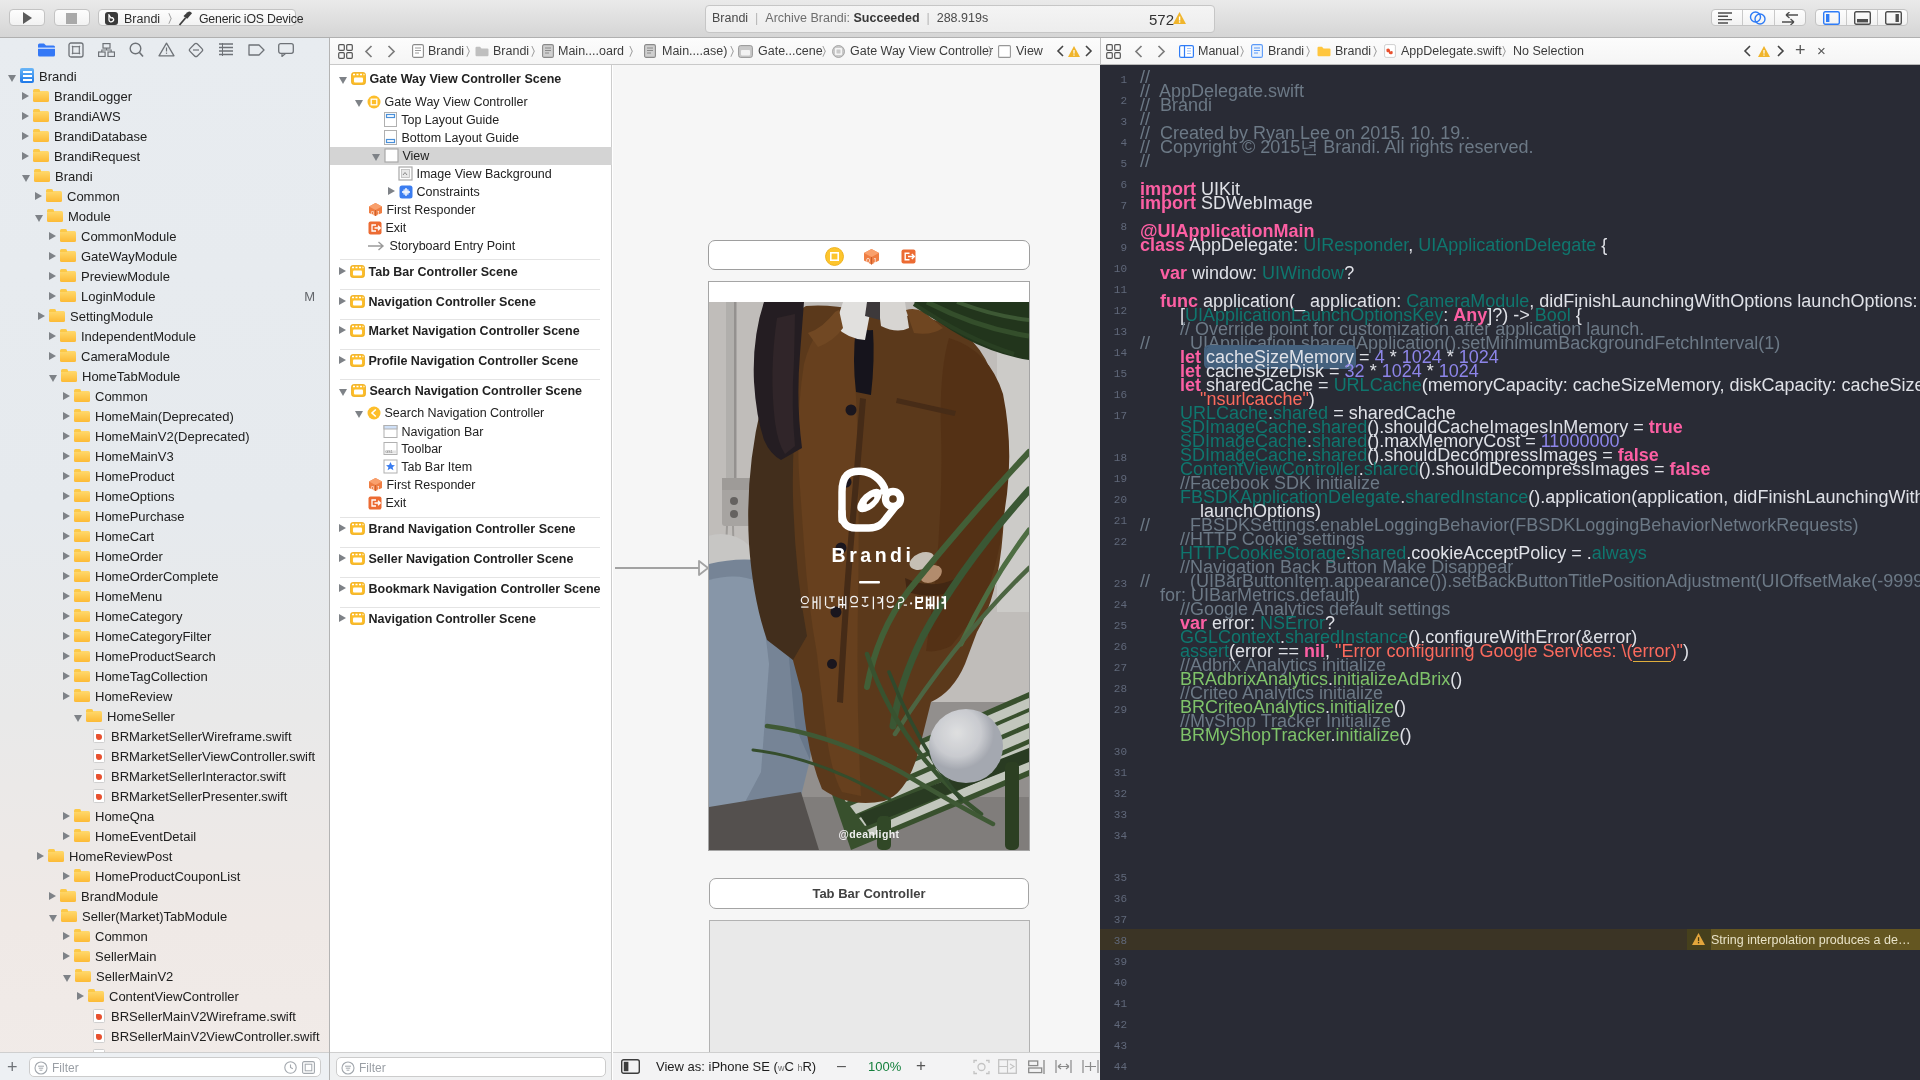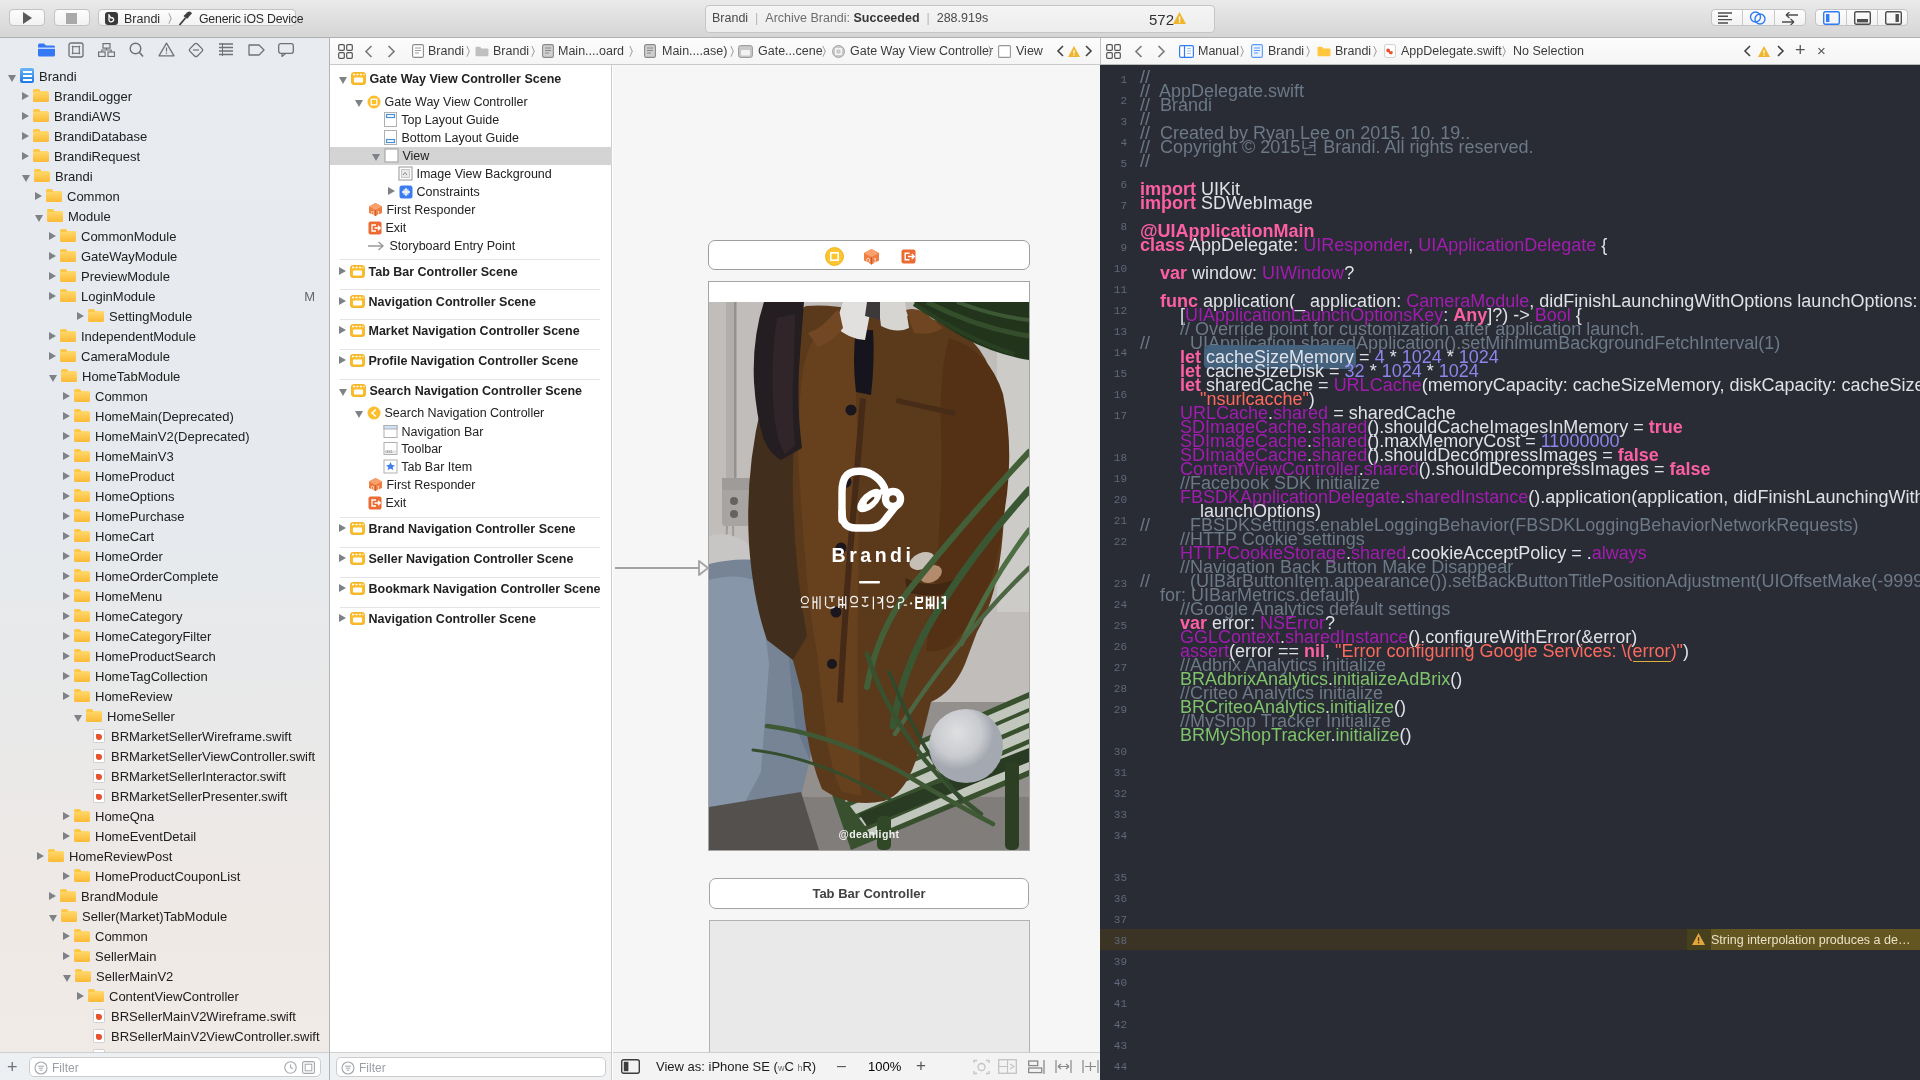--- a/index.html
+++ b/index.html
@@ -33,21 +33,21 @@
 .orow{position:absolute;left:0;height:18px;line-height:18px;font-size:12.5px;color:#222;white-space:nowrap;width:282px}
 .orow b{font-weight:bold}
 .osep{position:absolute;left:10px;width:260px;height:1px;background:#e4e4e4}
 
 #editor{position:absolute;left:1100px;top:38px;width:820px;height:1042px;background:#292b35}
 #codebar{position:absolute;left:1100px;top:38px;width:820px;height:27px;background:linear-gradient(#fcfcfc,#f5f5f5);border-bottom:1px solid #b9b9b9;border-left:1px solid #c2c2c2;font-size:12.5px;color:#3c3c3c}
 pre{font-family:Liberation Sans, sans-serif;font-size:18px;line-height:14px}
 #gutter{position:absolute;left:1100px;top:70px;width:27px;text-align:right;color:#60687a;font-family:"Liberation Mono",monospace;font-size:11px;line-height:21px}
 #code{position:absolute;left:1140px;top:70px;color:#dfe1e7}
 .k{color:#fc5fa3;font-weight:bold}
-.t{color:#a21caf}
+.t{color:#0f766e}
 .n{color:#8d85e9}
 .s{color:#fc6a5d}
 .c{color:#6c7986}
 .g{color:#7fc36a}
 .sel{background:#44617e;box-shadow:0 0 0 2px #44617e;border-radius:3px}
 </style></head><body>
 <div id="toolbar">
  <div class="tbtn" style="left:9px;width:36px"></div>
  <svg class="abs" style="left:21px;top:12px" width="12" height="12">
       <path d="M2 0 L11 6 L2 12 Z" fill="#5a5a5a"></path>
@@ -151,21 +151,21 @@
 <div class="row" style="padding-left:22px"><i class="tri tc"></i><i class="fold"></i>BrandiAWS</div>
 <div class="row" style="padding-left:22px"><i class="tri tc"></i><i class="fold"></i>BrandiDatabase</div>
 <div class="row" style="padding-left:22px"><i class="tri tc"></i><i class="fold"></i>BrandiRequest</div>
 <div class="row" style="padding-left:22px"><i class="tri te"></i><i class="fold"></i>Brandi</div>
 <div class="row" style="padding-left:35px"><i class="tri tc"></i><i class="fold"></i>Common</div>
 <div class="row" style="padding-left:35px"><i class="tri te"></i><i class="fold"></i>Module</div>
 <div class="row" style="padding-left:49px"><i class="tri tc"></i><i class="fold"></i>CommonModule</div>
 <div class="row" style="padding-left:49px"><i class="tri tc"></i><i class="fold"></i>GateWayModule</div>
 <div class="row" style="padding-left:49px"><i class="tri tc"></i><i class="fold"></i>PreviewModule</div>
 <div class="row" style="padding-left:49px"><i class="tri tc"></i><i class="fold"></i>LoginModule<span style="position:absolute;right:14px;color:#64676c">M</span></div>
-<div class="row" style="padding-left:77px"><i class="tri tc"></i><i class="fold"></i>SettingModule</div>
+<div class="row" style="padding-left:38px"><i class="tri tc"></i><i class="fold"></i>SettingModule</div>
 <div class="row" style="padding-left:49px"><i class="tri tc"></i><i class="fold"></i>IndependentModule</div>
 <div class="row" style="padding-left:49px"><i class="tri tc"></i><i class="fold"></i>CameraModule</div>
 <div class="row" style="padding-left:49px"><i class="tri te"></i><i class="fold"></i>HomeTabModule</div>
 <div class="row" style="padding-left:63px"><i class="tri tc"></i><i class="fold"></i>Common</div>
 <div class="row" style="padding-left:63px"><i class="tri tc"></i><i class="fold"></i>HomeMain(Deprecated)</div>
 <div class="row" style="padding-left:63px"><i class="tri tc"></i><i class="fold"></i>HomeMainV2(Deprecated)</div>
 <div class="row" style="padding-left:63px"><i class="tri tc"></i><i class="fold"></i>HomeMainV3</div>
 <div class="row" style="padding-left:63px"><i class="tri tc"></i><i class="fold"></i>HomeProduct</div>
 <div class="row" style="padding-left:63px"><i class="tri tc"></i><i class="fold"></i>HomeOptions</div>
 <div class="row" style="padding-left:63px"><i class="tri tc"></i><i class="fold"></i>HomePurchase</div>
@@ -551,21 +551,21 @@
 </div>
 <div class="abs" style="left:709px;top:878px;width:320px;height:31px;background:#fff;border:1px solid #a4a4a4;border-radius:7px;text-align:center;line-height:30px;font-size:13px;font-weight:bold;color:#424242">Tab Bar Controller</div>
 <div class="abs" style="left:709px;top:920px;width:321px;height:132px;background:#e9e9e9;border:1px solid #b2b2b2;border-bottom:none"></div>
 <div id="cbottom">
  <svg class="abs" style="left:8px;top:6px" width="19" height="15">
       <rect x="0.7" y="0.7" width="17.6" height="13.6" rx="2" fill="none" stroke="#3c3c3c" stroke-width="1.4"></rect>
       <rect x="2.8" y="2.8" width="4.6" height="9.4" fill="#3c3c3c"></rect>
     </svg>
  <div class="abs" style="left:43px;top:6px;font-size:13px;color:#1c1c1c">View as: iPhone SE (<span style="font-size:9px;color:#6e6e6e">w</span>C <span style="font-size:9px;color:#6e6e6e">h</span>R)</div>
  <div class="abs" style="left:224px;top:4px;font-size:16px;color:#555">–</div>
- <div class="abs" style="left:255px;top:6px;font-size:13px;color:#000000">100%</div>
+ <div class="abs" style="left:255px;top:6px;font-size:13px;color:#15803d">100%</div>
  <div class="abs" style="left:303px;top:3px;font-size:17px;color:#555;font-weight:300">+</div>
  <svg class="abs" style="left:360px;top:6px" width="17" height="16">
       <path d="M1 4 V1.5 H4 M13 1.5 H16 V4 M16 12 V14.5 H13 M4 14.5 H1 V12" fill="none" stroke="#c3c3c3" stroke-width="1.3"></path>
       <circle cx="8.5" cy="8" r="3.5" fill="none" stroke="#c3c3c3" stroke-width="1.3"></circle>
     </svg>
  <svg class="abs" style="left:385px;top:6px" width="19" height="15">
       <rect x="0.7" y="0.7" width="17.6" height="13.6" fill="none" stroke="#c3c3c3" stroke-width="1.3"></rect>
       <path d="M9.5 0.7 V14.3 M0.7 7.5 H9.5" stroke="#c3c3c3" stroke-width="1.1"></path>
       <path d="M12 5 L16 7.5 L12 10" fill="none" stroke="#c3c3c3" stroke-width="1.1"></path>
     </svg>

